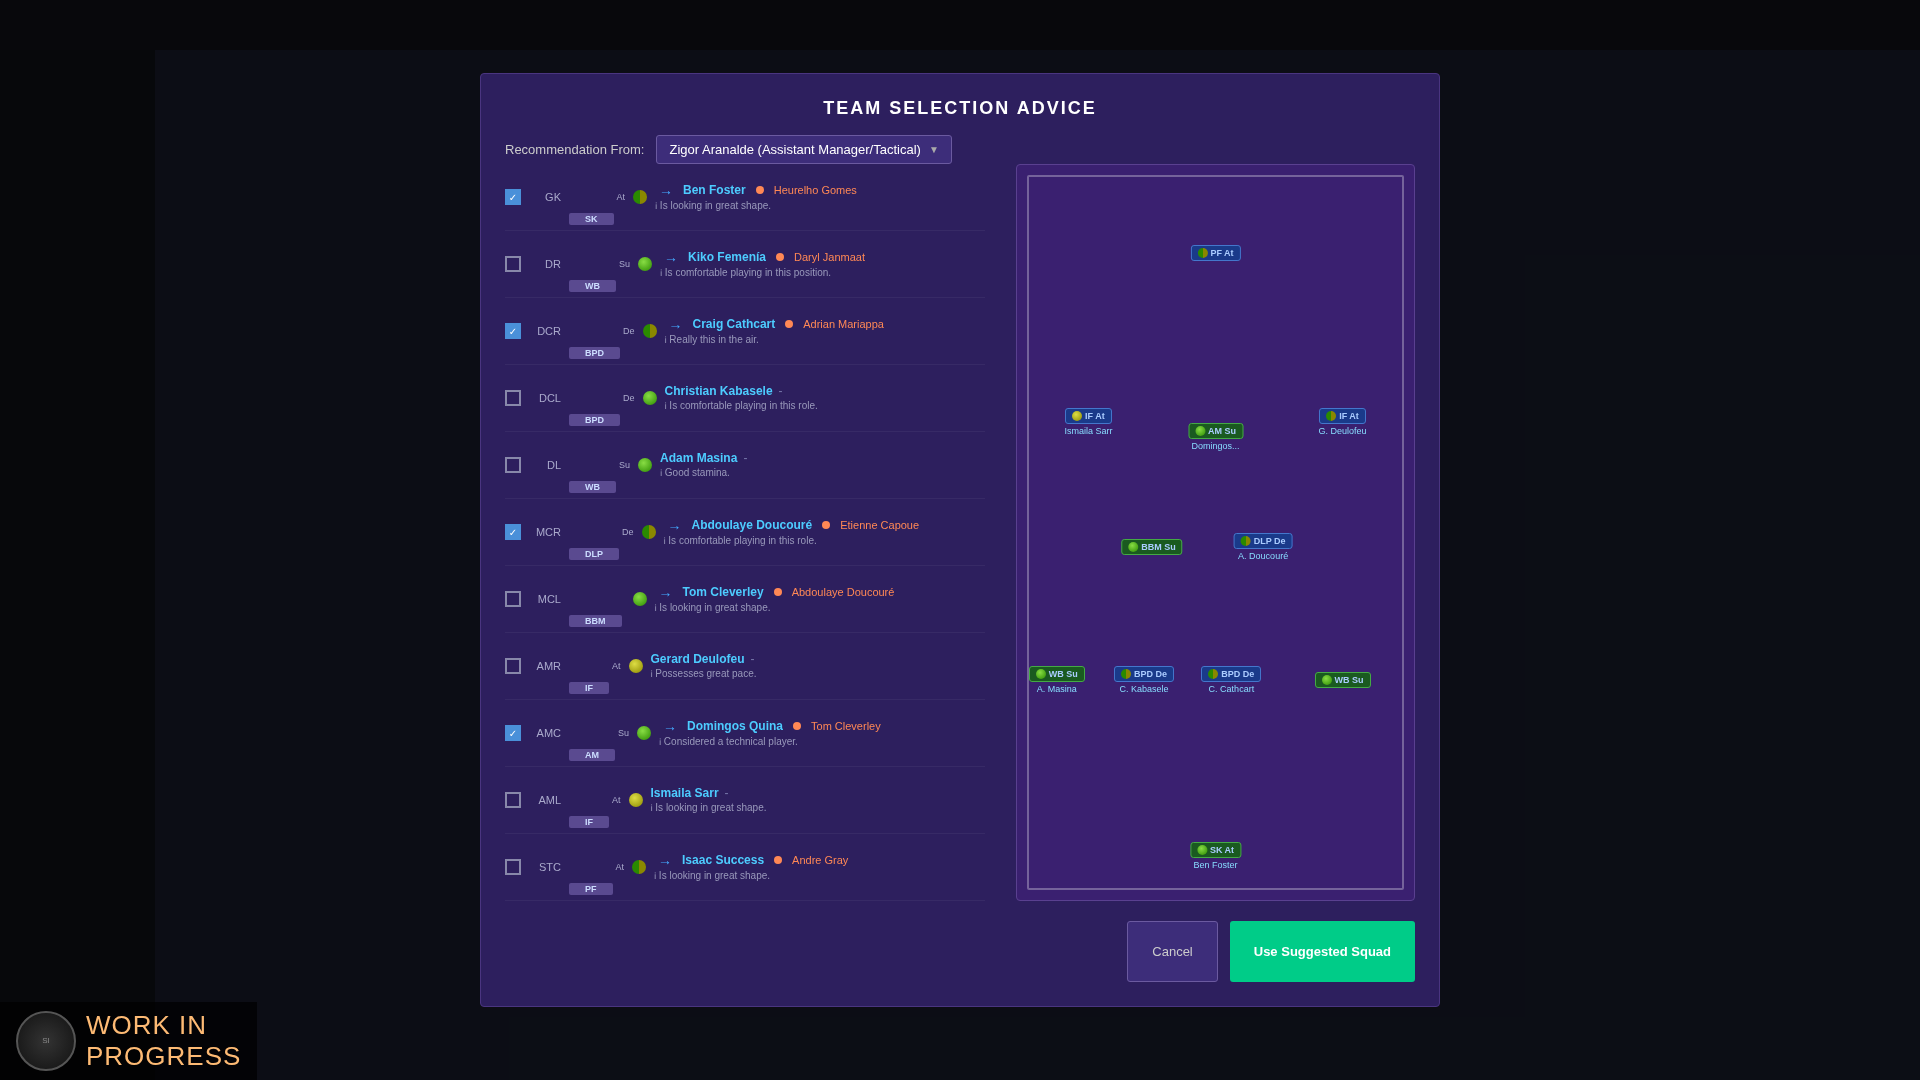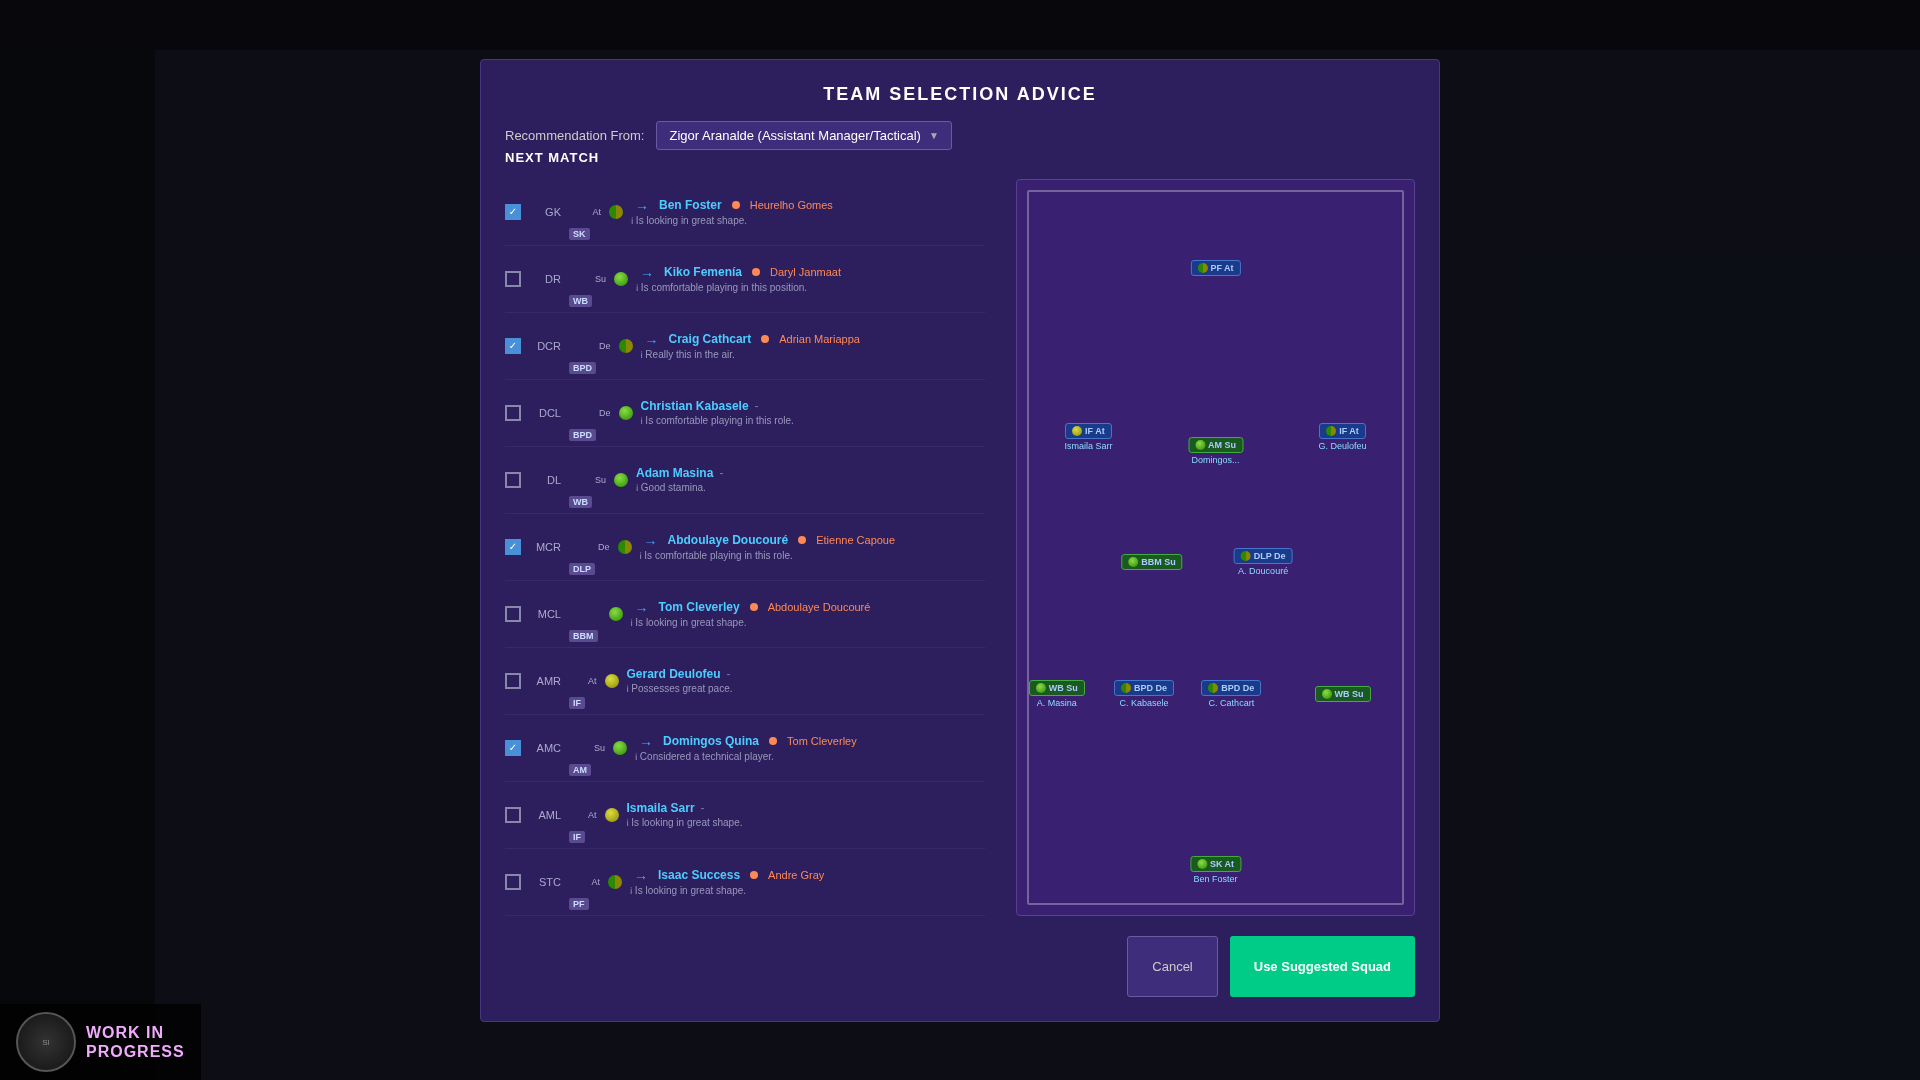--- a/index.html
+++ b/index.html
@@ -154,21 +154,21 @@
       display: flex;
       align-items: center;
       gap: 3px;
       flex-shrink: 0;
     }
 
     .role-badge {
       background: #5a4a90;
       color: #ccddff;
       font-size: 9px;
-      padding: 1px 4px;
+      padding: 1px 16px;
       border-radius: 2px;
       font-weight: bold;
       margin-top: 44px;
     }
 
     .duty-label {
       color: #aaaacc;
       font-size: 9px;
     }
 
@@ -337,23 +337,23 @@
       border: 2px solid #555;
       display: flex;
       align-items: center;
       justify-content: center;
       color: #888;
       font-size: 8px;
       text-align: center;
     }
 
     .wip-text {
-      color: #f0abfc;
-      font-size: 16px;
-      font-weight: bold;
+      color: #fdba74;
+      font-size: 26px;
+      font-weight: normal;
       line-height: 1.2;
       letter-spacing: 1px;
     }
 
     .names-line {
       display: flex;
       align-items: center;
       gap: 6px;
     }
 
@@ -375,21 +375,20 @@
     <h2 class="modal-title">TEAM SELECTION ADVICE</h2>
 
     <div class="recommendation-row">
       <span class="recommendation-label">Recommendation From:</span>
       <div class="recommendation-dropdown">
         <span>Zigor Aranalde (Assistant Manager/Tactical)</span>
         <span class="dropdown-arrow">▼</span>
       </div>
     </div>
 
-    <div class="next-match-label">NEXT MATCH</div>
 
     <div class="content-area">
 
       <div class="player-list" id="player-list-container">
 
       <div class="player-row">
             <div class="checkbox checked"></div>
             <span class="position-label">GK</span>
             <div class="player-badge">
               <span class="role-badge">SK</span>

